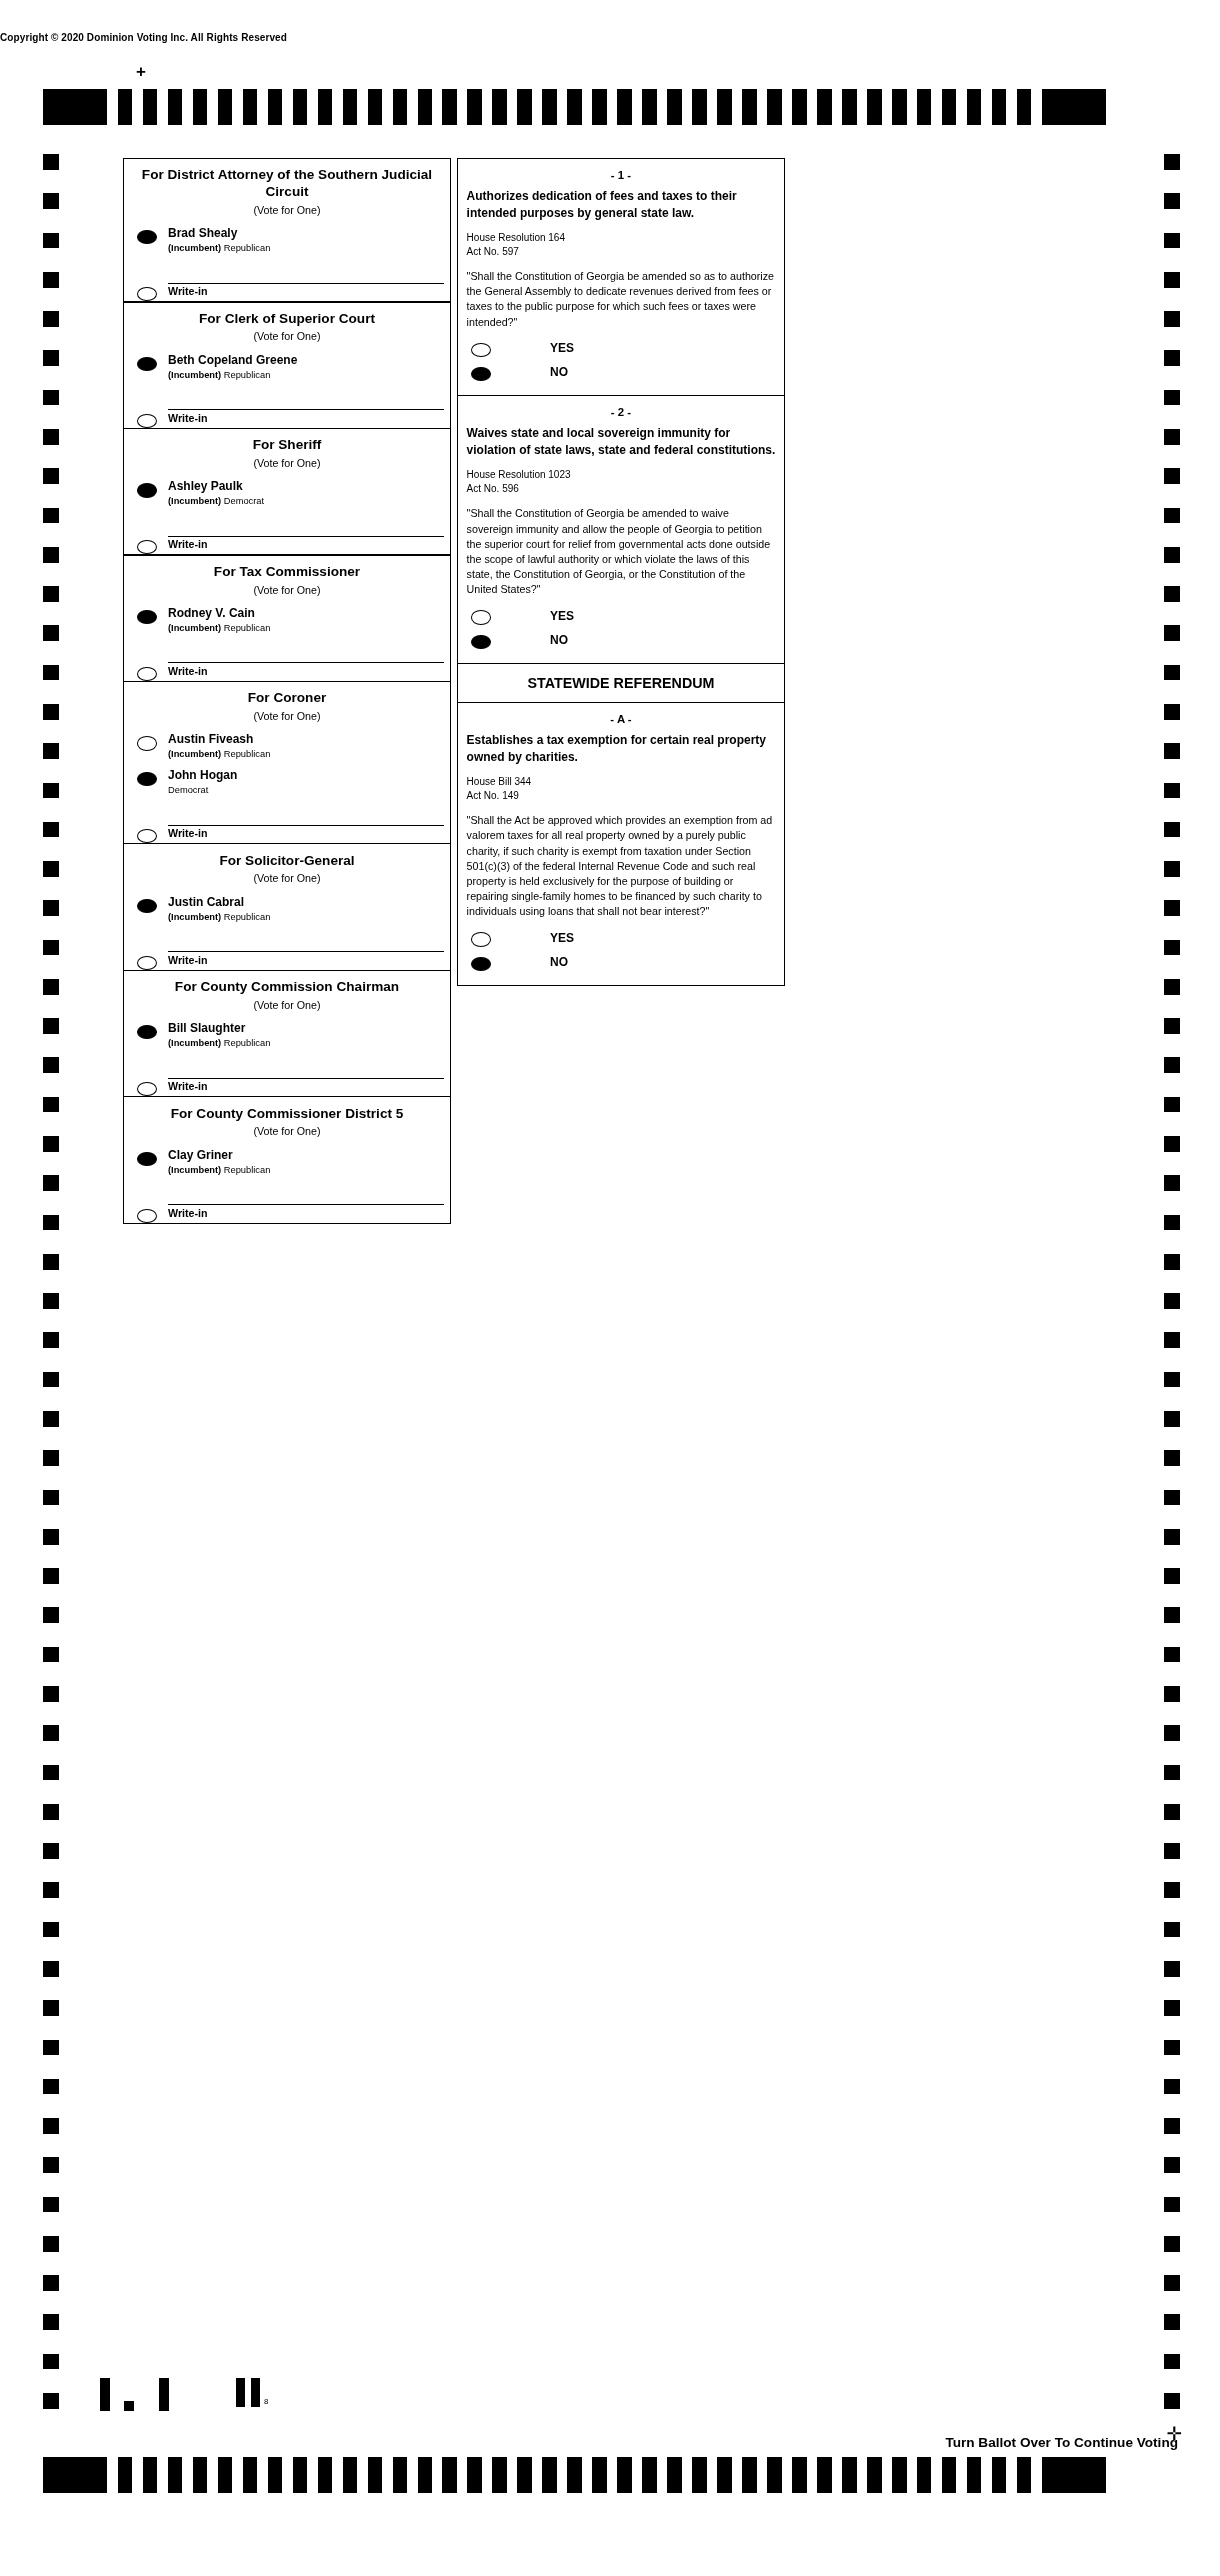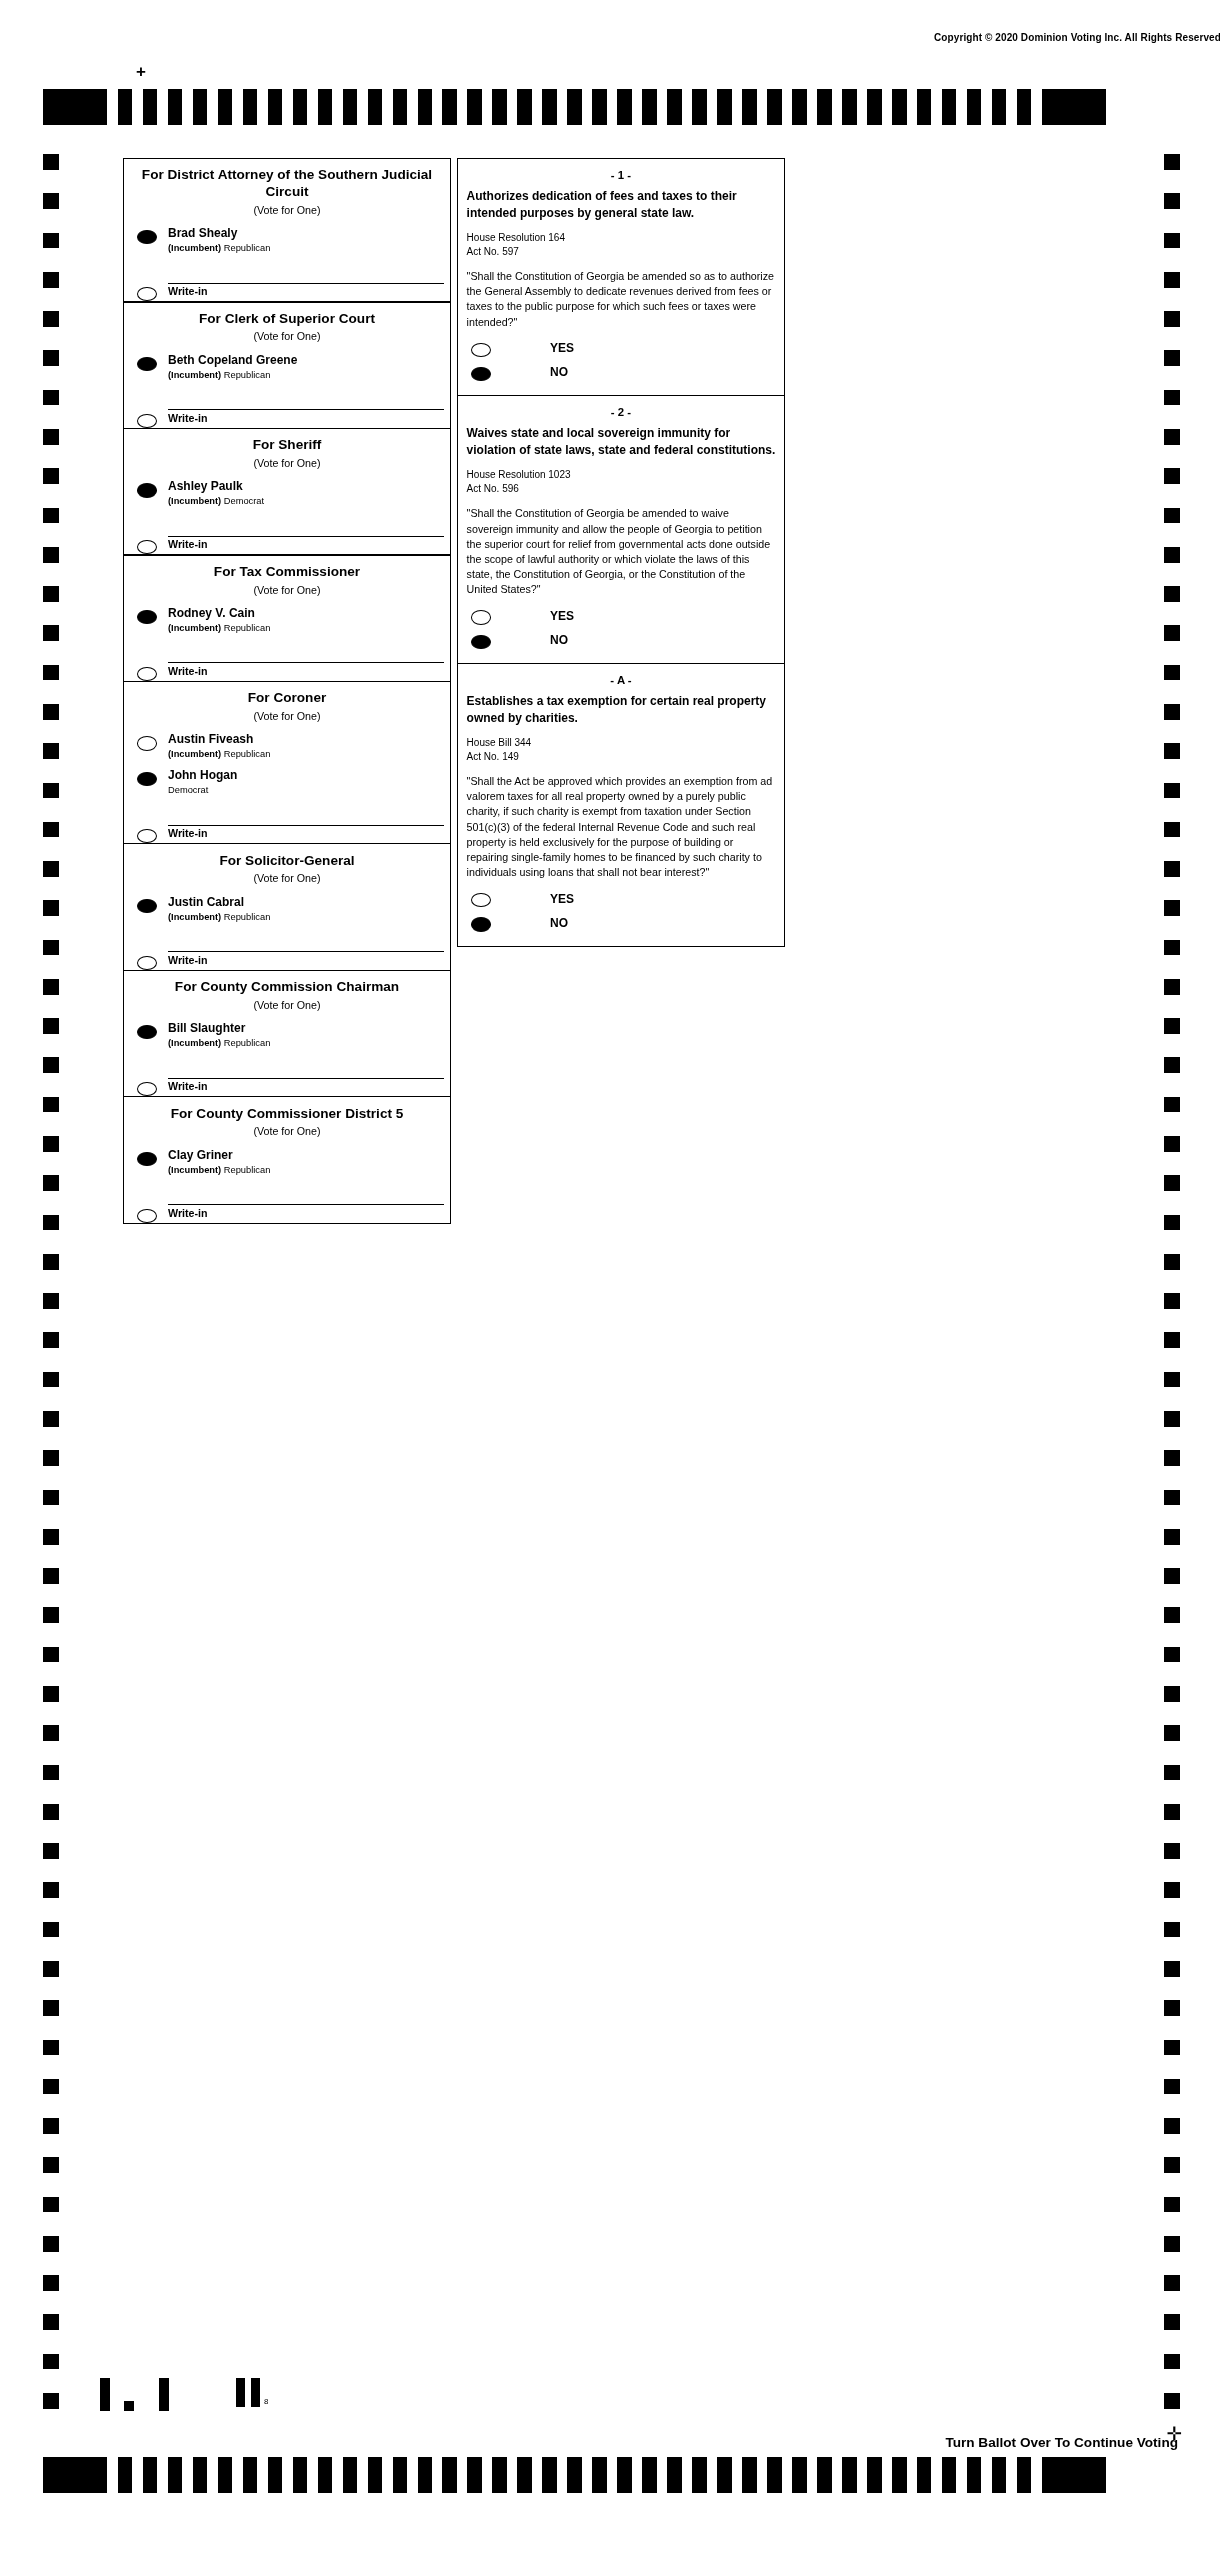--- a/index.html
+++ b/index.html
@@ -1,17 +1,17 @@
 <!DOCTYPE html>
 <html style="font-size:11.4px"><head>
 <meta charset="utf-8">
 <style>
   html,body{margin:0;padding:0;background:#ffffff;}
   body{width:1221px;height:2576px;position:relative;font-family:"Liberation Sans",sans-serif;color:#000;}
-  .copyright{position:absolute;top:32px;left:0;width:1221px;text-align:right;font-size:10px;font-weight:bold;letter-spacing:0.1px;}
+  .copyright{position:absolute;top:32px;left:0;width:1221px;text-align:left;font-size:10px;font-weight:bold;letter-spacing:0.1px;}
   .plus-mark{position:absolute;left:136px;top:63px;font-size:17px;font-weight:bold;line-height:1;}
   
   .tm-row{position:absolute;display:flex;align-items:flex-start;}
   .tm-top{left:43px;top:89px;width:1136px;height:36px;}
   .tm-bottom{left:43px;top:2457px;width:1136px;height:36px;}
   .tm{background:#000;height:36px;}
   .tm-big{width:64px;}
   .tm-small{width:14.3px;}
   .tm-gap{width:10.7px;}
   .side-col{position:absolute;top:154px;width:15.7px;}
@@ -472,20 +472,23 @@
       <div class="q-num">- 2 -</div>
       <div class="q-sum">Waives state and local sovereign immunity for violation of state laws, state and federal constitutions.</div>
       <div class="q-ref">House Resolution 1023<br>Act No. 596</div>
       <div class="q-body">"Shall the Constitution of Georgia be amended to waive sovereign immunity and allow the people of Georgia to petition the superior court for relief from governmental acts done outside the scope of lawful authority or which violate the laws of this state, the Constitution of Georgia, or the Constitution of the United States?"</div>
       <div class="yn-wrap">
         <div class="yn"><span class="oval"></span><span class="lbl">YES</span></div>
         <div class="yn"><span class="oval filled"></span><span class="lbl">NO</span></div>
       </div>
     </div>
     <div class="contest">
+      <div class="q-title">STATEWIDE REFERENDUM</div>
+    </div>
+    <div class="contest">
       <div class="q-num">- A -</div>
       <div class="q-sum">Establishes a tax exemption for certain real property owned by charities.</div>
       <div class="q-ref">House Bill 344<br>Act No. 149</div>
       <div class="q-body">"Shall the Act be approved which provides an exemption from ad valorem taxes for all real property owned by a purely public charity, if such charity is exempt from taxation under Section 501(c)(3) of the federal Internal Revenue Code and such real property is held exclusively for the purpose of building or repairing single-family homes to be financed by such charity to individuals using loans that shall not bear interest?"</div>
       <div class="yn-wrap">
         <div class="yn"><span class="oval"></span><span class="lbl">YES</span></div>
         <div class="yn"><span class="oval filled"></span><span class="lbl">NO</span></div>
       </div>
     </div>
   </div>

